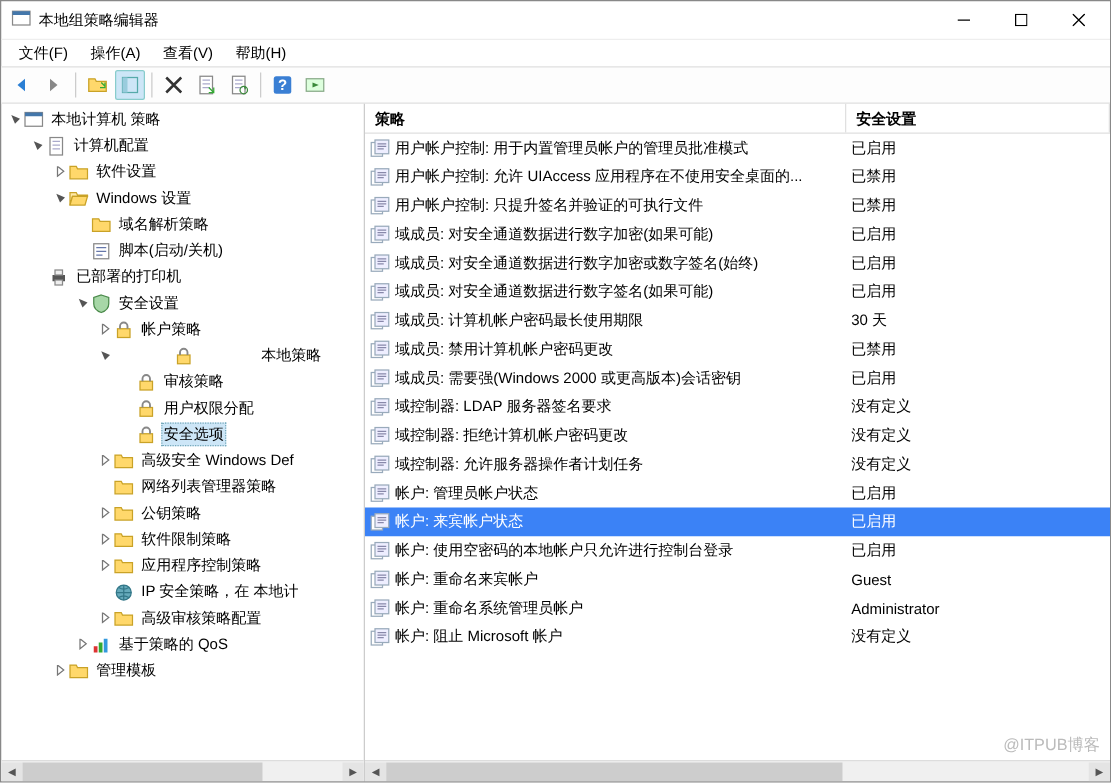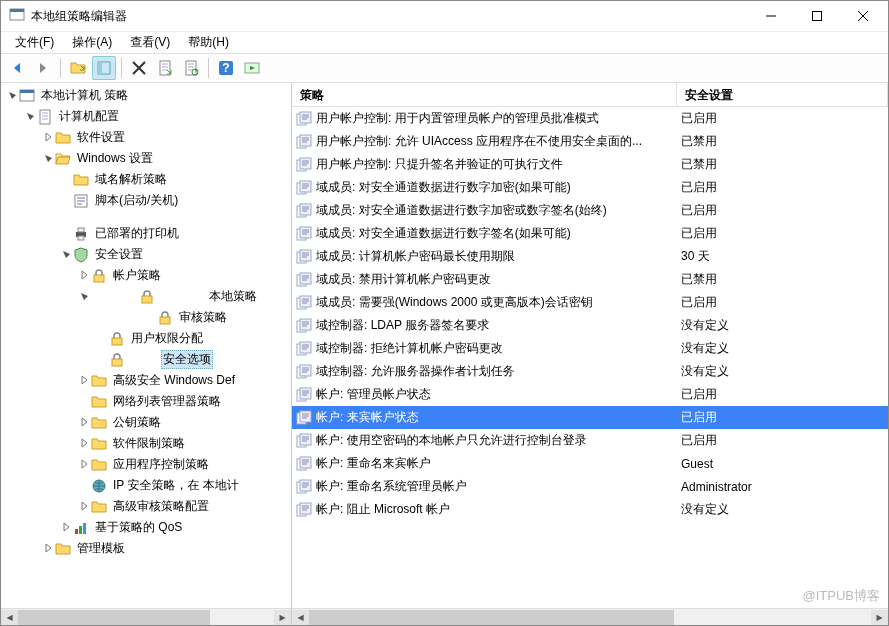--- a/index.html
+++ b/index.html
@@ -14,21 +14,21 @@
 .toolbar .tbutton.sel { background: #cde6f7; border: 1px solid #8cc; }
 .toolbar .sep { width: 1px; height: 20px; background: #ccc; margin: 0 3px; }
 .content { display: flex; height: calc(100% - 82px); }
 .treepane { width: 291px; border-right: 1px solid #ccc; display: flex; flex-direction: column; }
 .treebody { flex: 1; overflow: hidden; }
 .tree { padding: 2px 0; }
 .tree-row { display: flex; align-items: center; height: 21px; white-space: nowrap; padding-right: 4px; }
 .tree-row .exp { width: 14px; height: 14px; display: flex; align-items: center; justify-content: center; cursor: pointer; color: #555; }
 .tree-row .ico { width: 16px; height: 16px; margin-right: 4px; display: inline-flex; align-items: center; justify-content: center; }
 .tree-row .lbl { padding: 1px 2px; }
-.tree-row.sel .lbl { background: #cde6f7; border: 1px dotted #7ab; padding: 0 1px; margin-left: 32px; }
+.tree-row.sel .lbl { background: #cde6f7; border: 1px dotted #7ab; padding: 0 1px; }
 .listpane { flex: 1; display: flex; flex-direction: column; }
 .listhdr { display: flex; height: 24px; border-bottom: 1px solid #e0e0e0; font-weight: bold; }
 .listhdr .hcol { padding: 4px 8px; border-right: 1px solid #e0e0e0; }
 .listhdr .hcol.pol { width: 385px; }
 .listhdr .hcol.sec { flex: 1; }
 .listbody { flex: 1; overflow: hidden; }
 .lrow { display: flex; align-items: center; height: 23px; }
 .lrow.sel { background: #3b82f6; color: #fff; }
 .lrow .c1 { width: 385px; display: flex; align-items: center; padding-left: 4px; white-space: nowrap; overflow: hidden; text-overflow: ellipsis; }
 .lrow .c2 { flex: 1; padding-left: 4px; }
@@ -247,21 +247,21 @@
           </div>
           <div class="tree-row" style="padding-left: 58px;">
             <span class="exp"></span>
             <span class="ico">
               <svg width="16" height="16">
                 <use href="#s-script"></use>
               </svg>
             </span>
             <span class="lbl">脚本(启动/关机)</span>
           </div>
-          <div class="tree-row" style="padding-left: 58px; margin-top: 12px;">
+          <div class="tree-row" style="padding-left: 24px;">
             <span class="exp"></span>
             <span class="ico">
               <svg width="16" height="16">
                 <use href="#s-printer"></use>
               </svg>
             </span>
             <span class="lbl">已部署的打印机</span>
           </div>
           <div class="tree-row" style="padding-left: 58px;">
             <span class="exp">
@@ -295,21 +295,21 @@
                 <path d="M1 1l7 3-4 4z" fill="#555"></path>
               </svg>
             </span>
             <span class="ico">
               <svg width="16" height="16">
                 <use href="#s-lock"></use>
               </svg>
             </span>
             <span class="lbl">本地策略</span>
           </div>
-          <div class="tree-row" style="padding-left: 94px; margin-left: 48px;">
+          <div class="tree-row" style="padding-left: 94px;">
             <span class="exp"></span>
             <span class="ico">
               <svg width="16" height="16">
                 <use href="#s-lock"></use>
               </svg>
             </span>
             <span class="lbl">审核策略</span>
           </div>
           <div class="tree-row" style="padding-left: 94px;">
             <span class="exp"></span>

